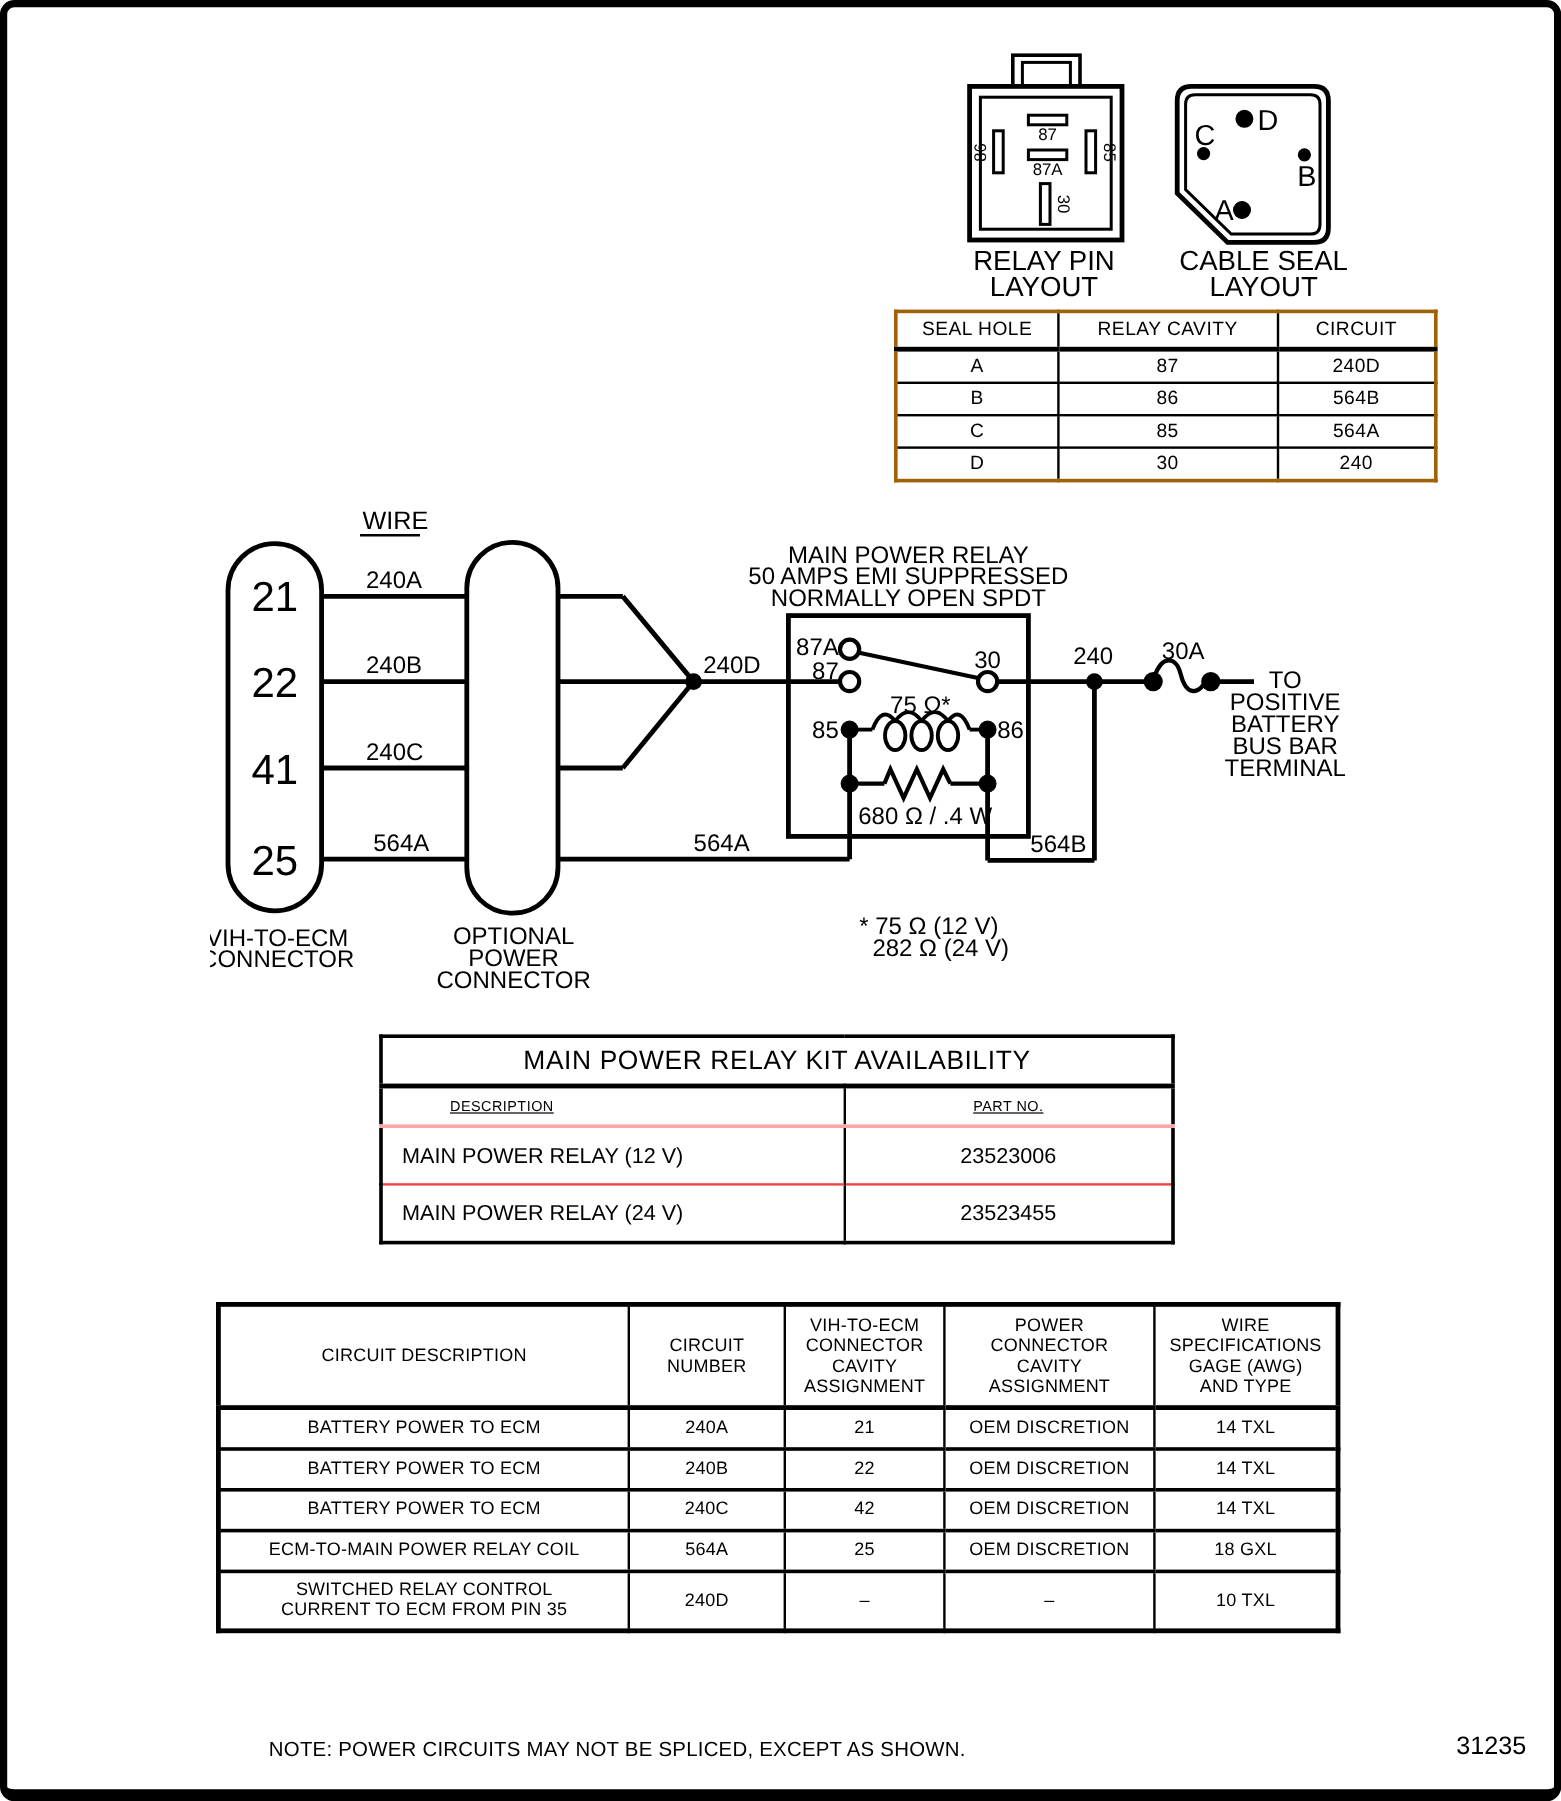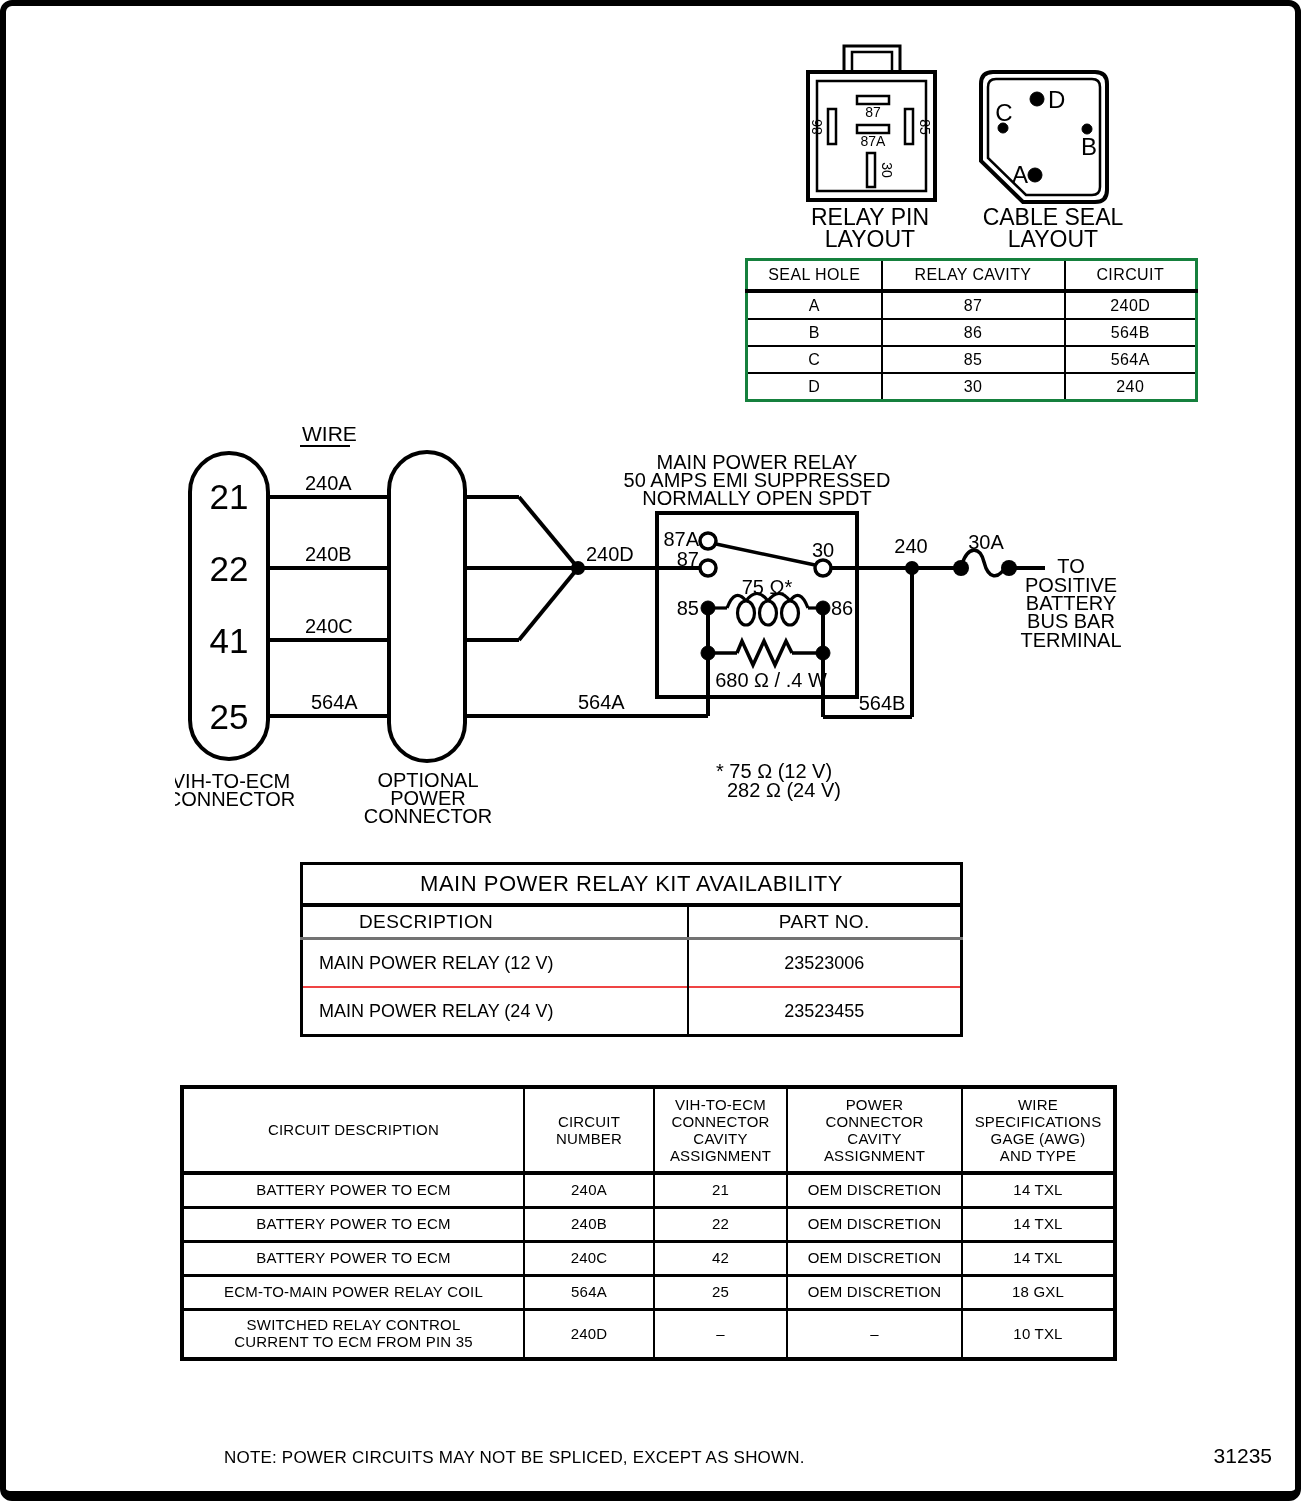--- a/index.html
+++ b/index.html
@@ -9,30 +9,30 @@
   }
   .frame{position:absolute;inset:0;border:6px solid #000;border-bottom-width:10px;
     border-radius:12px;box-sizing:border-box;pointer-events:none;}
   .abs{position:absolute;}
   svg{font-family:"Liberation Sans",sans-serif;}
   svg text{fill:#000;}
 
   
   table{border-collapse:collapse;background:#fff;}
   .seal{left:745px;top:258px;width:450px;table-layout:fixed;
-    font-size:16px;letter-spacing:.4px;text-align:center;border:3px solid #15803d;}
+    font-size:16px;letter-spacing:.4px;text-align:center;border:3px solid #a16207;}
   .seal th{font-weight:normal;border:2px solid #000;border-bottom:4px solid #000;height:26px;}
   .seal td{border:2px solid #000;height:23px;}
 
   
-  .kit{left:300px;top:862px;width:660px;table-layout:fixed;border:3px solid #000;padding-left:48px;}
+  .kit{left:316px;top:862px;width:660px;table-layout:fixed;border:3px solid #000;padding-left:48px;}
   .kit .title{font-size:22px;font-weight:normal;letter-spacing:.5px;text-align:center;
     height:36px;border-bottom:4px solid #000;}
-  .kit th.colhead{font-size:19px;font-weight:normal;letter-spacing:.4px;height:28px;
-    border-bottom:3px solid #737373;}
+  .kit th.colhead{font-size:12px;font-weight:normal;letter-spacing:.4px;height:28px;
+    border-bottom:3px solid #fca5a5;text-decoration:underline;}
   .kit th.colhead.desc{text-align:left;padding-left:56px;}
   .kit td{font-size:18px;height:44px;border-top:2px solid #ef4444;}
   .kit td.desc{text-align:left;padding-left:16px;}
   .kit td.part{text-align:center;}
   .kit .vline{border-left:2px solid #000;}
 
   
   .big{left:180px;top:1085px;width:933px;table-layout:fixed;border:4px solid #000;
     font-size:15px;letter-spacing:.2px;text-align:center;}
   .big th{font-weight:normal;border:2px solid #000;border-bottom:4px solid #000;

